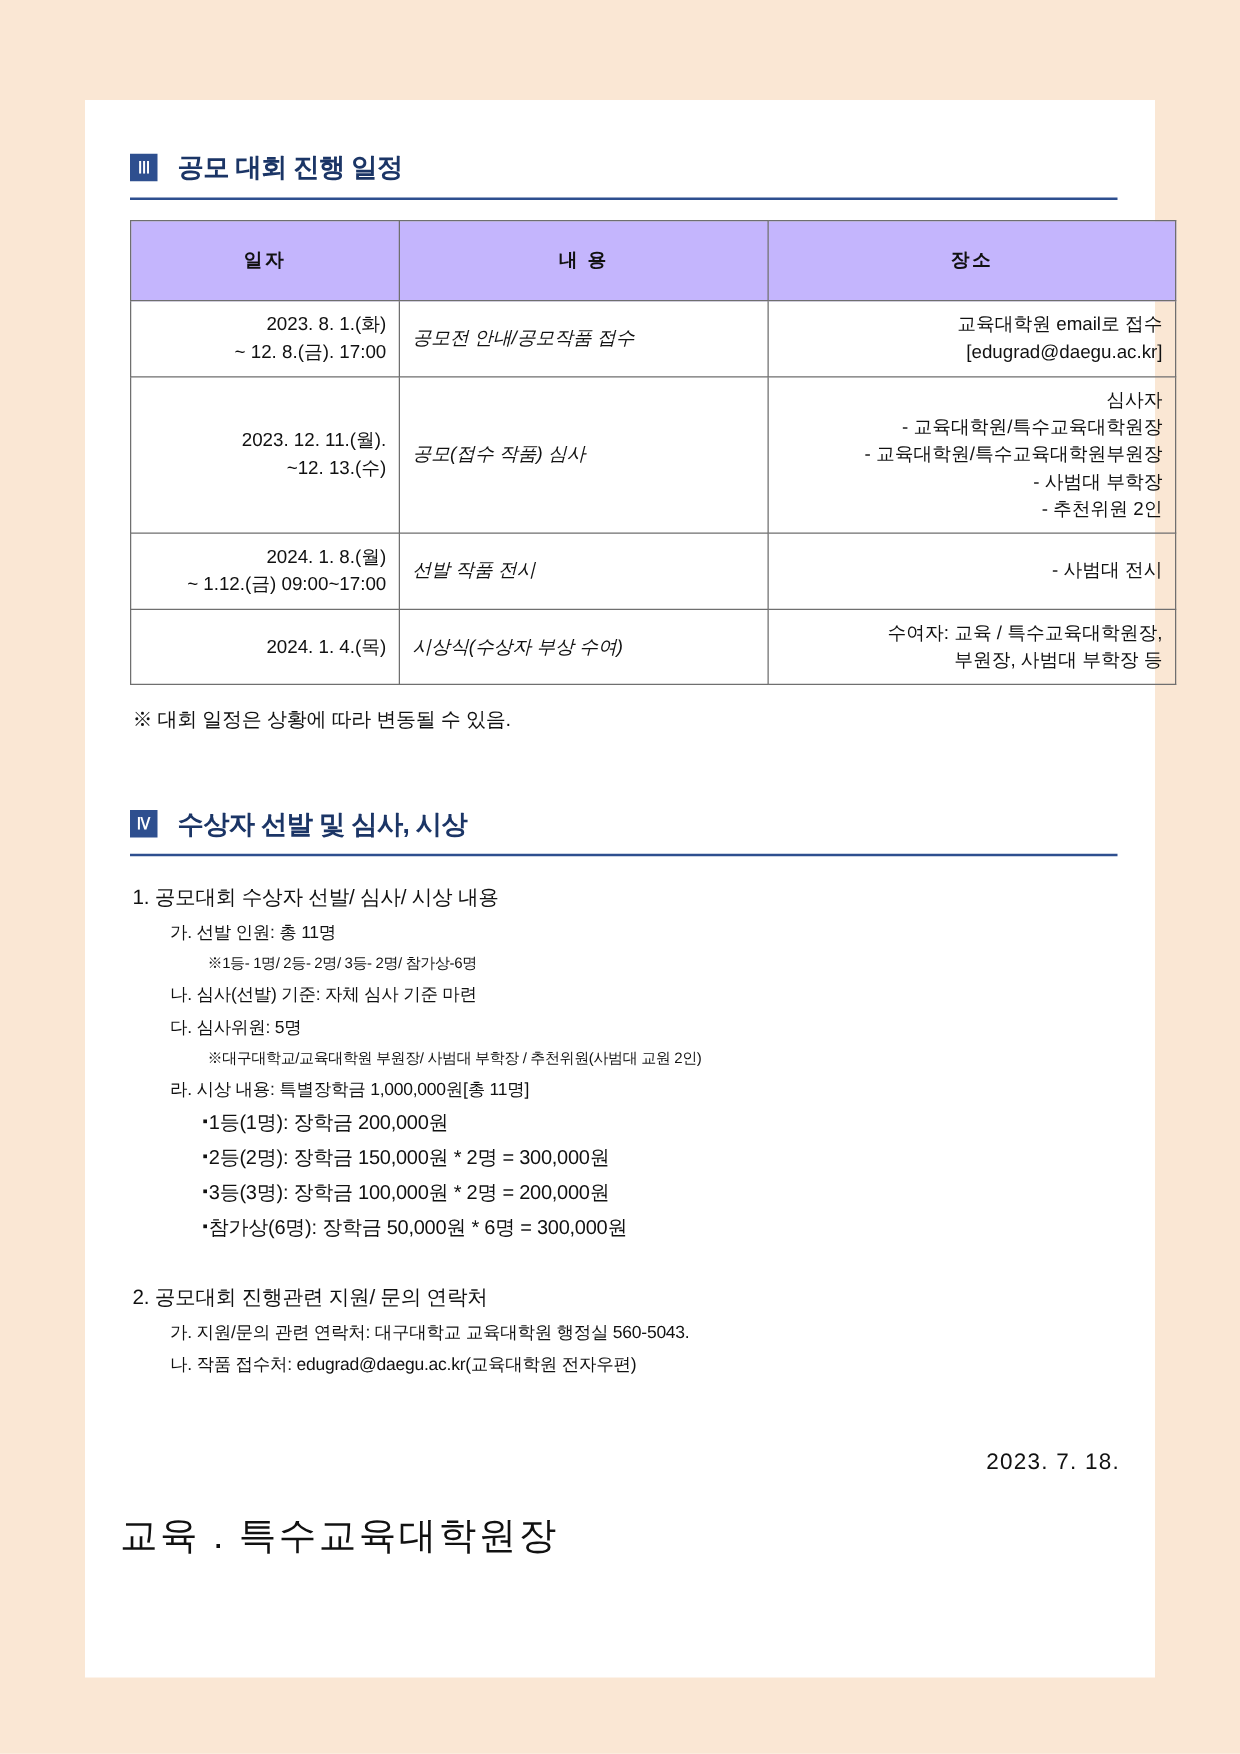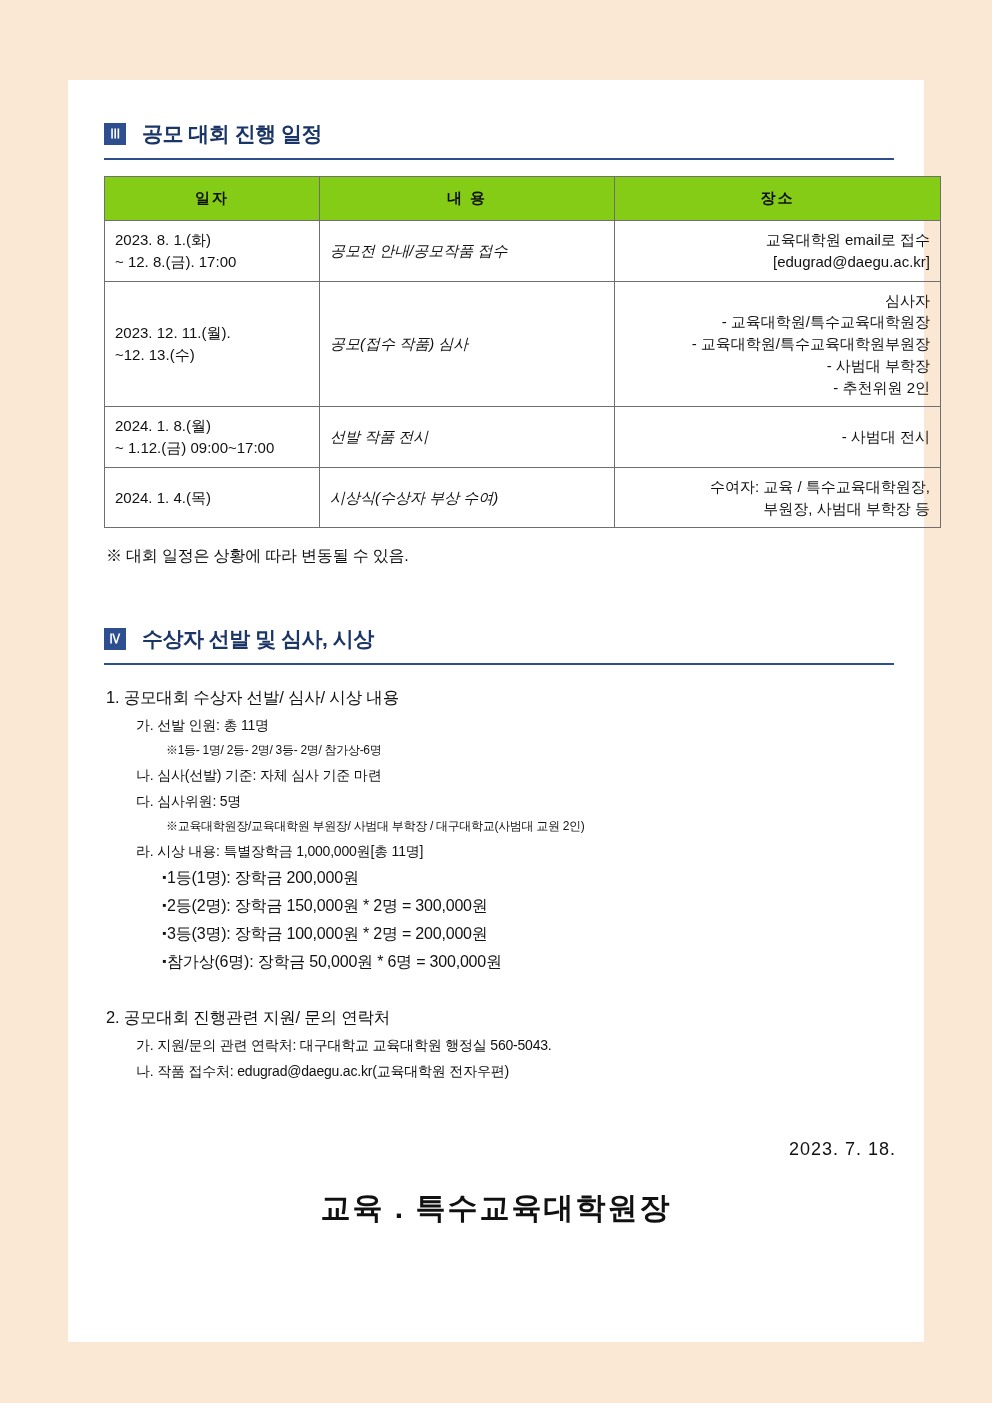--- a/index.html
+++ b/index.html
@@ -59,35 +59,35 @@
   .sec-rule.thin { height: 1.5px; }
 
   
   table.schedule {
     width: 836px;
     margin: 16px 0 0 8px;
     border-collapse: collapse;
     table-layout: fixed;
   }
   table.schedule th {
-    background: #84cc16;
+    background: #c4b5fd;
     border: 1px solid #6f6f6f;
     font-size: 15px;
     font-weight: bold;
-    padding: 12px 0;
+    padding: 22px 0;
     letter-spacing: 2px;
   }
   table.schedule td {
     border: 1px solid #6f6f6f;
     font-size: 15px;
     padding: 8px 10px;
     vertical-align: middle;
     line-height: 1.45;
   }
-  td.c-date { text-align: left; font-size: 14px; white-space: pre-line; }
+  td.c-date { text-align: right; font-size: 14px; white-space: pre-line; }
   td.c-body { text-align: left; padding-left: 18px; font-style: italic; }
   td.c-place { text-align: right; white-space: pre-line; }
 
   .note {
     font-size: 16px;
     margin: 18px 0 0 10px;
     letter-spacing: -0.2px;
   }
 
   .gap-lg { height: 58px; }
@@ -102,23 +102,22 @@
   .blockgap { height: 26px; }
 
   .date-line {
     margin-top: 58px;
     text-align: right;
     font-size: 18px;
     letter-spacing: 1px;
   }
   .signature {
     margin-top: 28px;
-    text-align: center;
     font-size: 30px;
-    font-weight: bold;
+    font-weight: normal;
     letter-spacing: 2px;
   }
 </style>
 </head>
 <body>
 
 <div class="page">
 
   <div class="section-head">
     <div class="sec-num">Ⅲ</div>
@@ -182,21 +181,21 @@
   </div>
   <div class="sec-rule thin"></div>
 
   <div style="height:14px"></div>
 
   <div class="lvl1">1. 공모대회 수상자 선발/ 심사/ 시상 내용</div>
   <div class="lvl2">가. 선발 인원: 총 11명</div>
   <div class="lvl3">※1등- 1명/ 2등- 2명/ 3등- 2명/ 참가상-6명</div>
   <div class="lvl2">나. 심사(선발) 기준: 자체 심사 기준 마련</div>
   <div class="lvl2">다. 심사위원: 5명</div>
-  <div class="lvl3">※교육대학원장/교육대학원 부원장/ 사범대 부학장 / 대구대학교(사범대 교원 2인)</div>
+  <div class="lvl3">※대구대학교/교육대학원 부원장/ 사범대 부학장 / 추천위원(사범대 교원 2인)</div>
   <div class="lvl2">라. 시상 내용: 특별장학금 1,000,000원[총 11명]</div>
 
   <div class="lvl4"><span class="bullet">▪</span><span>1등(1명): 장학금 200,000원</span></div>
   <div class="lvl4"><span class="bullet">▪</span><span>2등(2명): 장학금 150,000원 * 2명 = 300,000원</span></div>
   <div class="lvl4"><span class="bullet">▪</span><span>3등(3명): 장학금 100,000원 * 2명 = 200,000원</span></div>
   <div class="lvl4"><span class="bullet">▪</span><span>참가상(6명): 장학금 50,000원 * 6명 = 300,000원</span></div>
 
   <div class="blockgap"></div>
 
   <div class="lvl1">2. 공모대회 진행관련 지원/ 문의 연락처</div>

